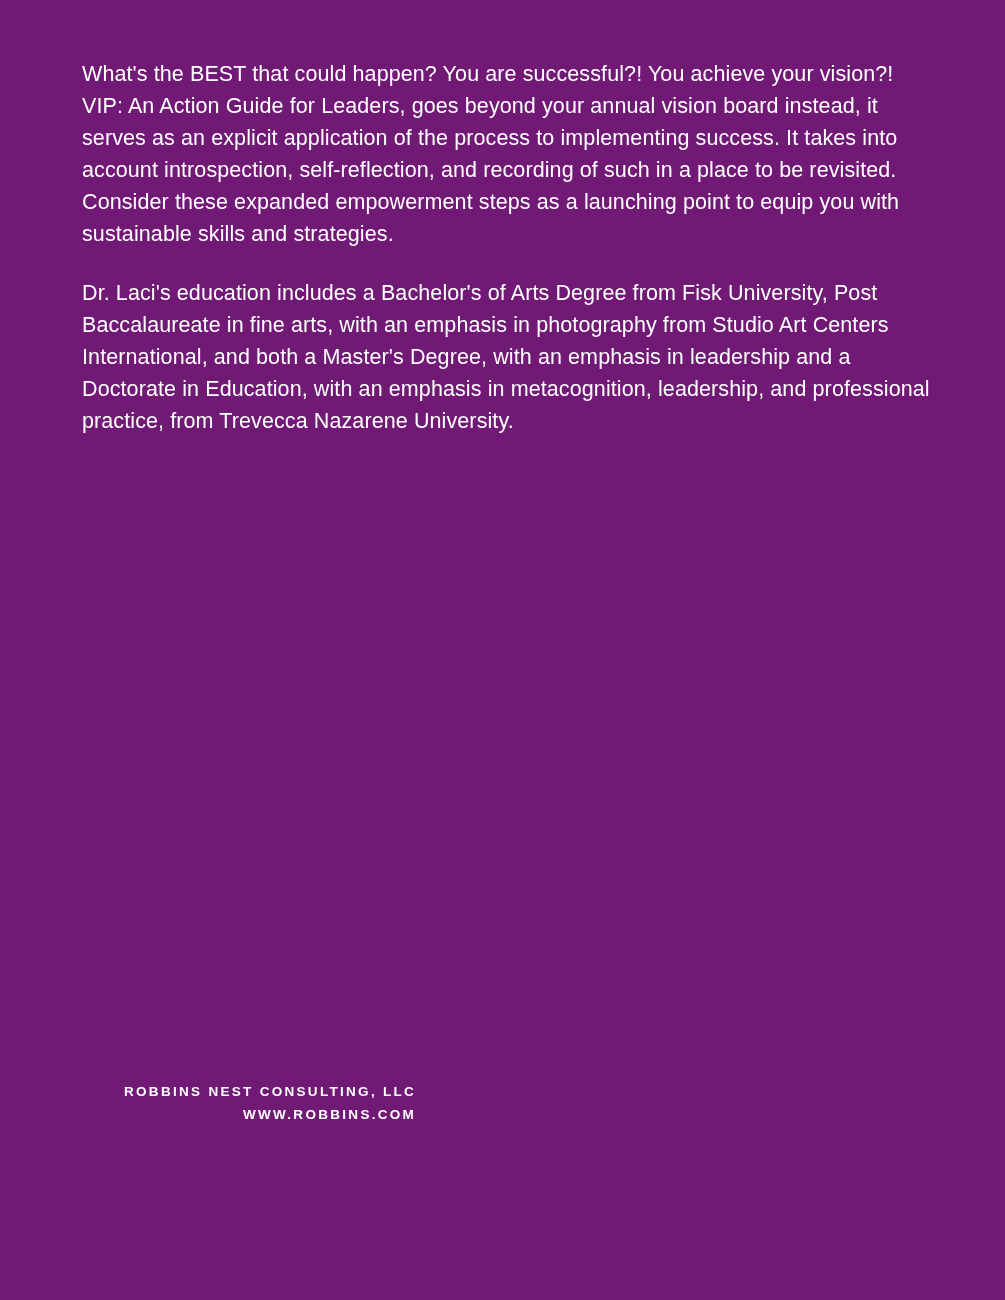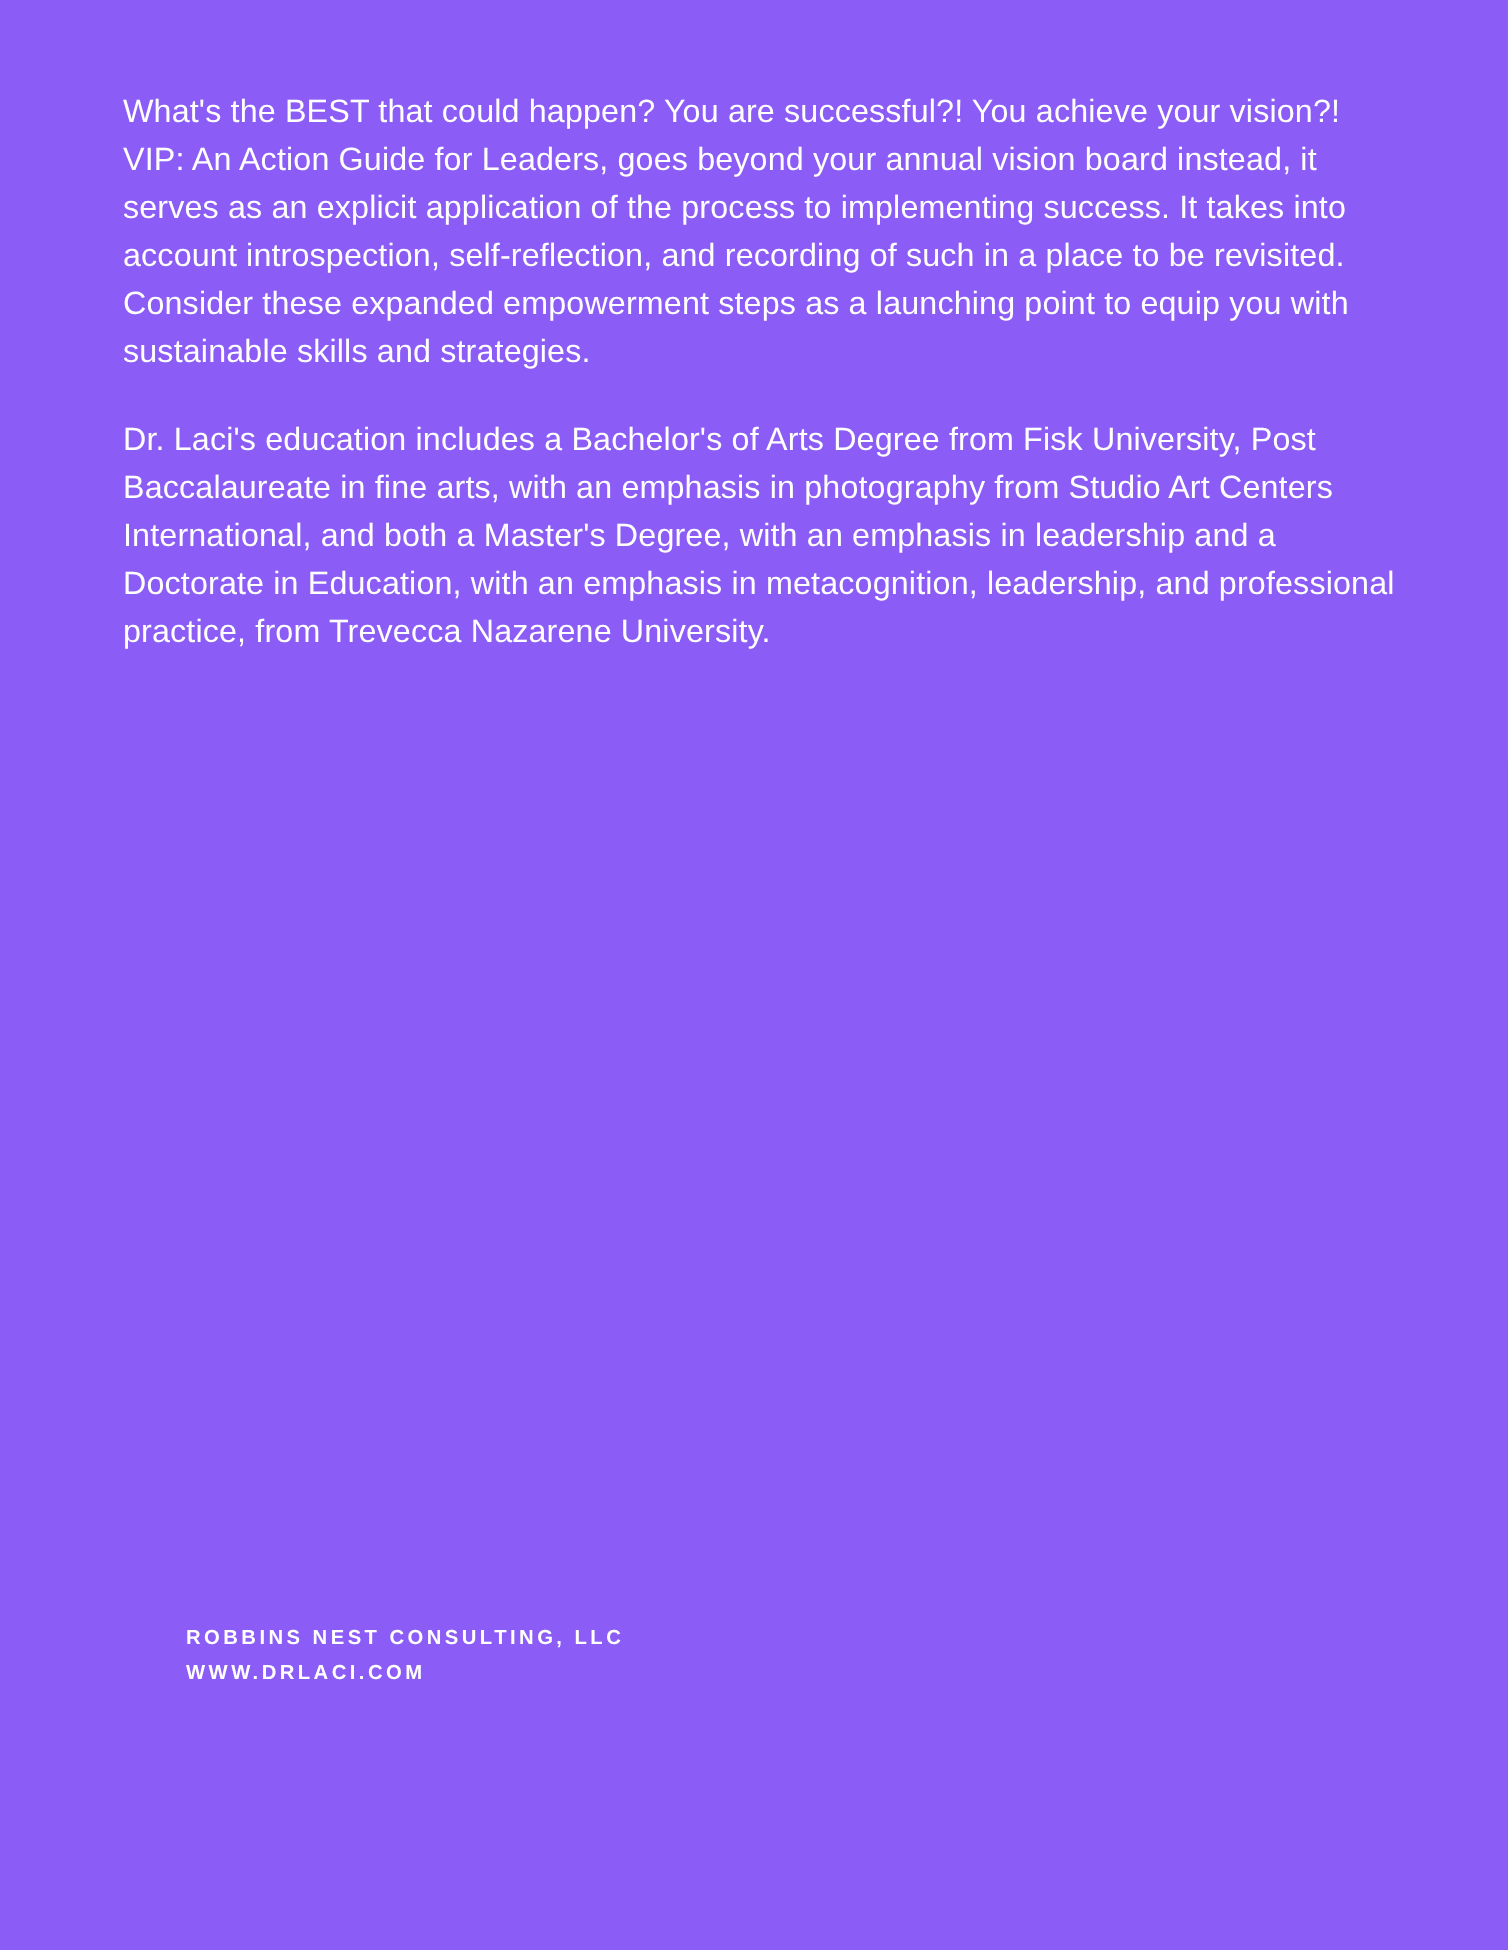--- a/index.html
+++ b/index.html
@@ -10,21 +10,21 @@
     width: 1005px;
     height: 1300px;
     background: #16c4cf;
     font-family: "Liberation Sans", sans-serif;
     overflow: hidden;
   }
   .page {
     position: relative;
     width: 1005px;
     height: 1300px;
-    background: #8b5cf6;
+    background: #701a75;
     box-sizing: border-box;
   }
   .body-copy {
     position: absolute;
     left: 82px;
     top: 58px;
     width: 848px;
   }
   .para {
     color: #ffffff;
@@ -34,20 +34,21 @@
     margin: 0 0 27px 0;
     font-weight: 500;
   }
   .para:last-child {
     margin-bottom: 0;
   }
   .footer {
     position: absolute;
     left: 124px;
     top: 1080px;
+    text-align: right;
   }
   .footer-line {
     color: #ffffff;
     font-size: 13.5px;
     letter-spacing: 2.3px;
     line-height: 23px;
     font-weight: 600;
   }
 </style>
 </head>
@@ -55,16 +56,16 @@
 
 <div class="page">
 
   <div class="body-copy">
     <p class="para">What's the BEST that could happen? You are successful?! You achieve your vision?!  VIP: An Action Guide for Leaders, goes beyond your annual vision board instead, it serves as an explicit application of the process to implementing success. It takes into account introspection, self-reflection, and recording of such in a place to be revisited. Consider these expanded empowerment steps as a launching point to equip you with sustainable skills and strategies.</p>
     <p class="para">Dr. Laci's education includes a Bachelor's of Arts Degree from Fisk University, Post Baccalaureate in fine arts, with an emphasis in photography from Studio Art Centers International, and both a Master's Degree, with an emphasis in leadership and a Doctorate in Education, with an emphasis in metacognition, leadership, and professional practice, from Trevecca Nazarene University.</p>
   </div>
 
   <div class="footer">
     <div class="footer-line">ROBBINS NEST CONSULTING, LLC</div>
-    <div class="footer-line">WWW.DRLACI.COM</div>
+    <div class="footer-line">WWW.ROBBINS.COM</div>
   </div>
 
 </div>
 
 </body></html>

